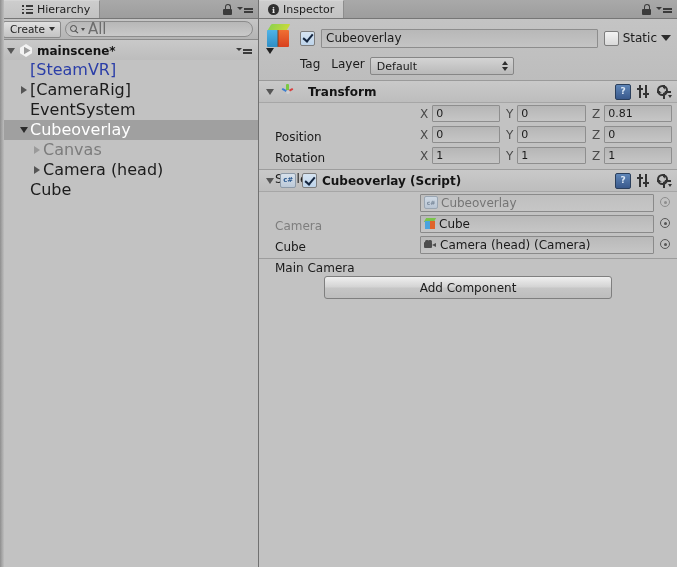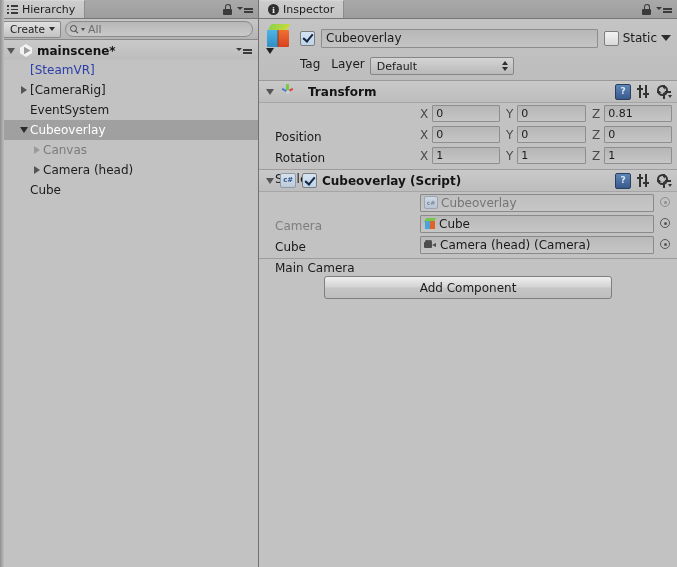--- a/index.html
+++ b/index.html
@@ -34,21 +34,21 @@
     height: 18px;
     background: linear-gradient(to bottom, #a9a9a9 0%, #9d9d9d 100%);
     border-bottom: 1px solid #767676;
     display: flex;
     align-items: stretch;
   }
   .tab {
     display: flex;
     align-items: center;
     gap: 4px;
-    padding: 0 9px 0 7px;
+    padding: 0 9px 0 22px;
     background: linear-gradient(to bottom, #cdcdcd 0%, #c2c2c2 100%);
     border-right: 1px solid #8d8d8d;
     border-top: 1px solid #d5d5d5;
     font-size: 11px;
     color: #1c1c1c;
     position: relative;
     top: 0;
   }
   .tab-icon {
     width: 11px; height: 11px;
@@ -146,21 +146,21 @@
     transform: rotate(42deg);
     transform-origin: left center;
   }
   .search-caret {
     width: 0; height: 0;
     border-left: 2.5px solid transparent;
     border-right: 2.5px solid transparent;
     border-top: 3.5px solid #4a4a4a;
     margin-right: 1px;
   }
-  .search-text { font-size: 11px; color: #6d6d6d; }
+  .search-text { font-size: 15px; color: #6d6d6d; }
 
   .scene-row {
     height: 21px;
     background: linear-gradient(to bottom, #c9c9c9 0%, #bcbcbc 100%);
     border-bottom: 1px solid #8f8f8f;
     display: flex; align-items: center;
     padding-left: 7px;
     gap: 4px;
   }
   .scene-name { font-weight: bold; font-size: 12px; color: #141414; }
@@ -168,22 +168,21 @@
 
   .hier-body {
     position: absolute;
     left: 0; top: 60px; right: 0; bottom: 0;
     background: #c2c2c2;
     overflow: hidden;
   }
   .hier-item {
     height: 20px;
     display: flex;
-    align-items: center;
-    font-size: 12px;
+    font-size: 16px;
     color: #1c1c1c;
     padding-right: 4px;
     white-space: nowrap;
   }
   .hier-item.selected {
     background: #a0a0a0;
     color: #ffffff;
   }
   .hier-item.prefab-link { color: #2b3ea8; }
   .hier-item.disabled { color: #7c7c7c; }

